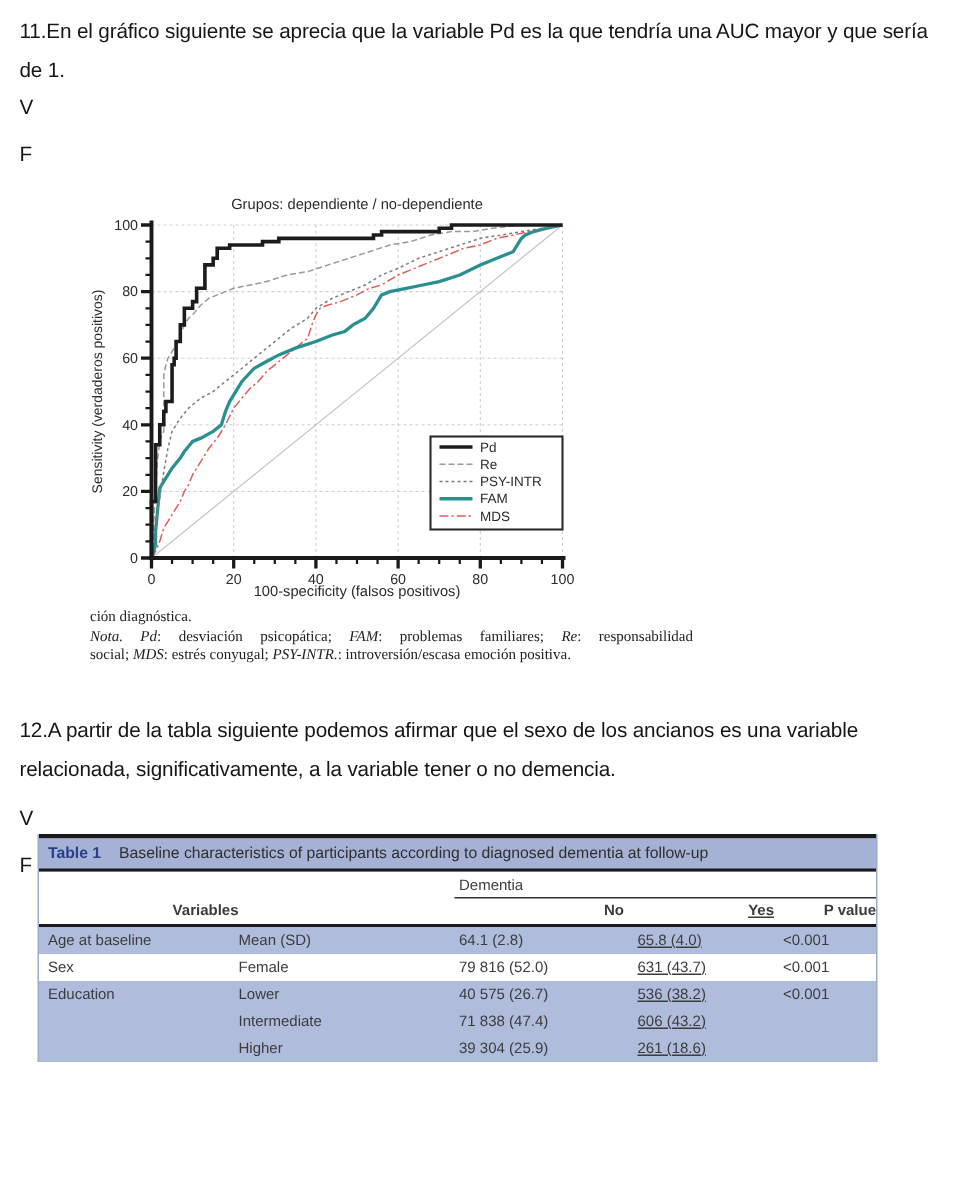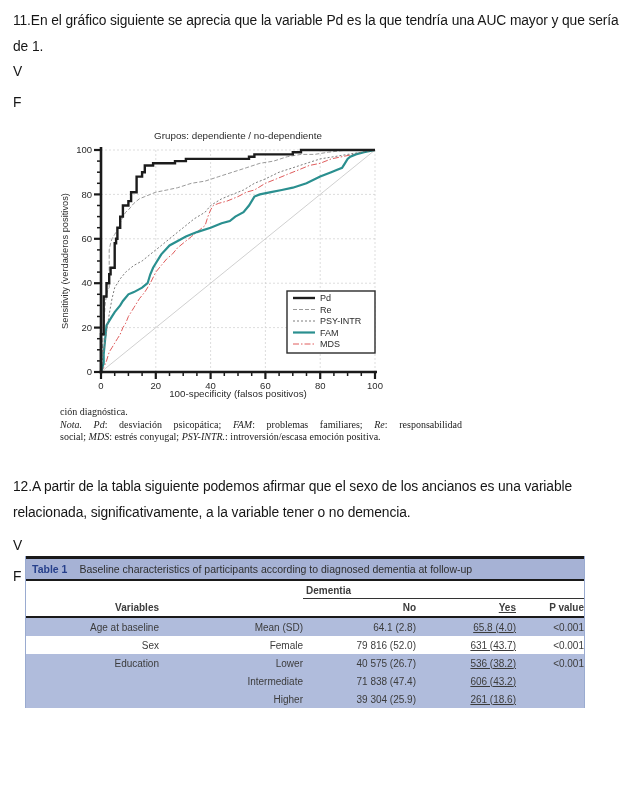--- a/index.html
+++ b/index.html
@@ -24,27 +24,27 @@
   .fig-cap .ln{white-space:pre-wrap;}
   .fig-cap .just{text-align:justify;text-align-last:justify;white-space:normal;}
   
   .t1{left:25px;top:556px;width:558px;border-left:1px solid #9aabd0;border-right:1px solid #9aabd0;
       font-size:10px;color:#3c3c3c;}
   .t1-topline{height:3px;background:#1a1a1a;}
   .t1-bar{height:20px;background:#a6b2d5;border-bottom:2px solid #1a1a1a;
           display:flex;align-items:center;font-size:10.5px;color:#2f2f2f;}
   .t1-bar .lbl{color:#27408b;font-weight:bold;margin:0 12px 0 6px;white-space:nowrap;}
   .t1-group{margin-left:277px;border-bottom:1.5px solid #333;height:13px;
-            font-weight:bold;padding:4px 0 0 3px;}
+            font-weight:normal;padding:4px 0 0 3px;}
   .t1-cols,.t1-row{display:grid;grid-template-columns:133px 144px 113px 100px 68px;align-items:center;}
   .t1-cols{height:17px;font-weight:bold;border-bottom:2.5px solid #1a1a1a;text-align:right;}
-  .t1-row{height:18px;text-align:right;}
+  .t1-row{height:18px;}
   .t1-row.shaded{background:#b0bcdc;}
   .c1{padding-left:6px;}
-  .c2{padding-left:0;margin-left:36px;}
+  .c2{padding-left:0;}
   .c3{padding-left:3px;}
   .c4{padding-left:9px;text-decoration:underline;}
   .c5{padding-left:6px;}
 </style>
 </head>
 <body>
 
 <div class="abs qtext q11">11.En el gráfico siguiente se aprecia que la variable Pd es la que tendría una AUC mayor y que sería de 1.</div>
 <div class="abs opt v11">V</div>
 <div class="abs opt f11">F</div>

